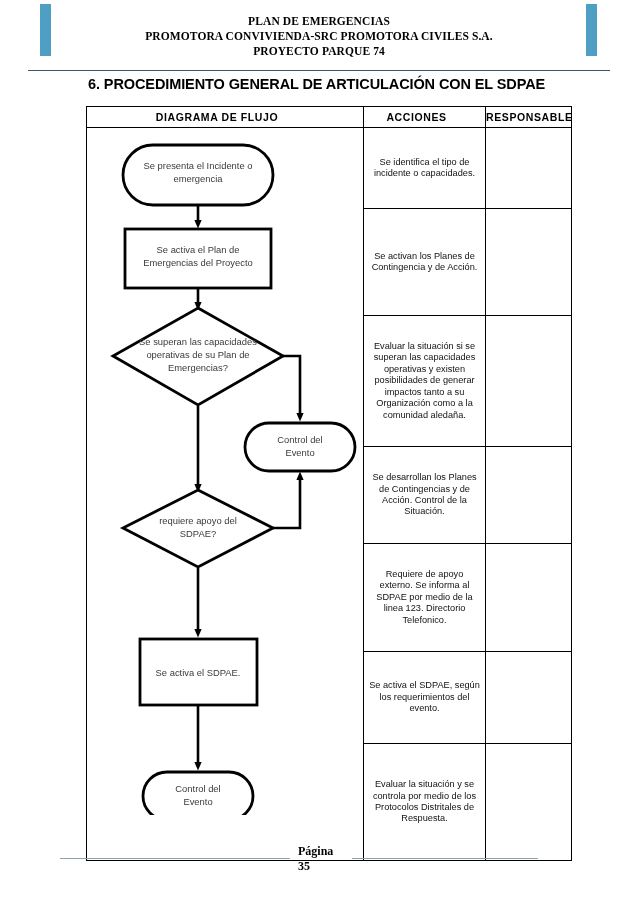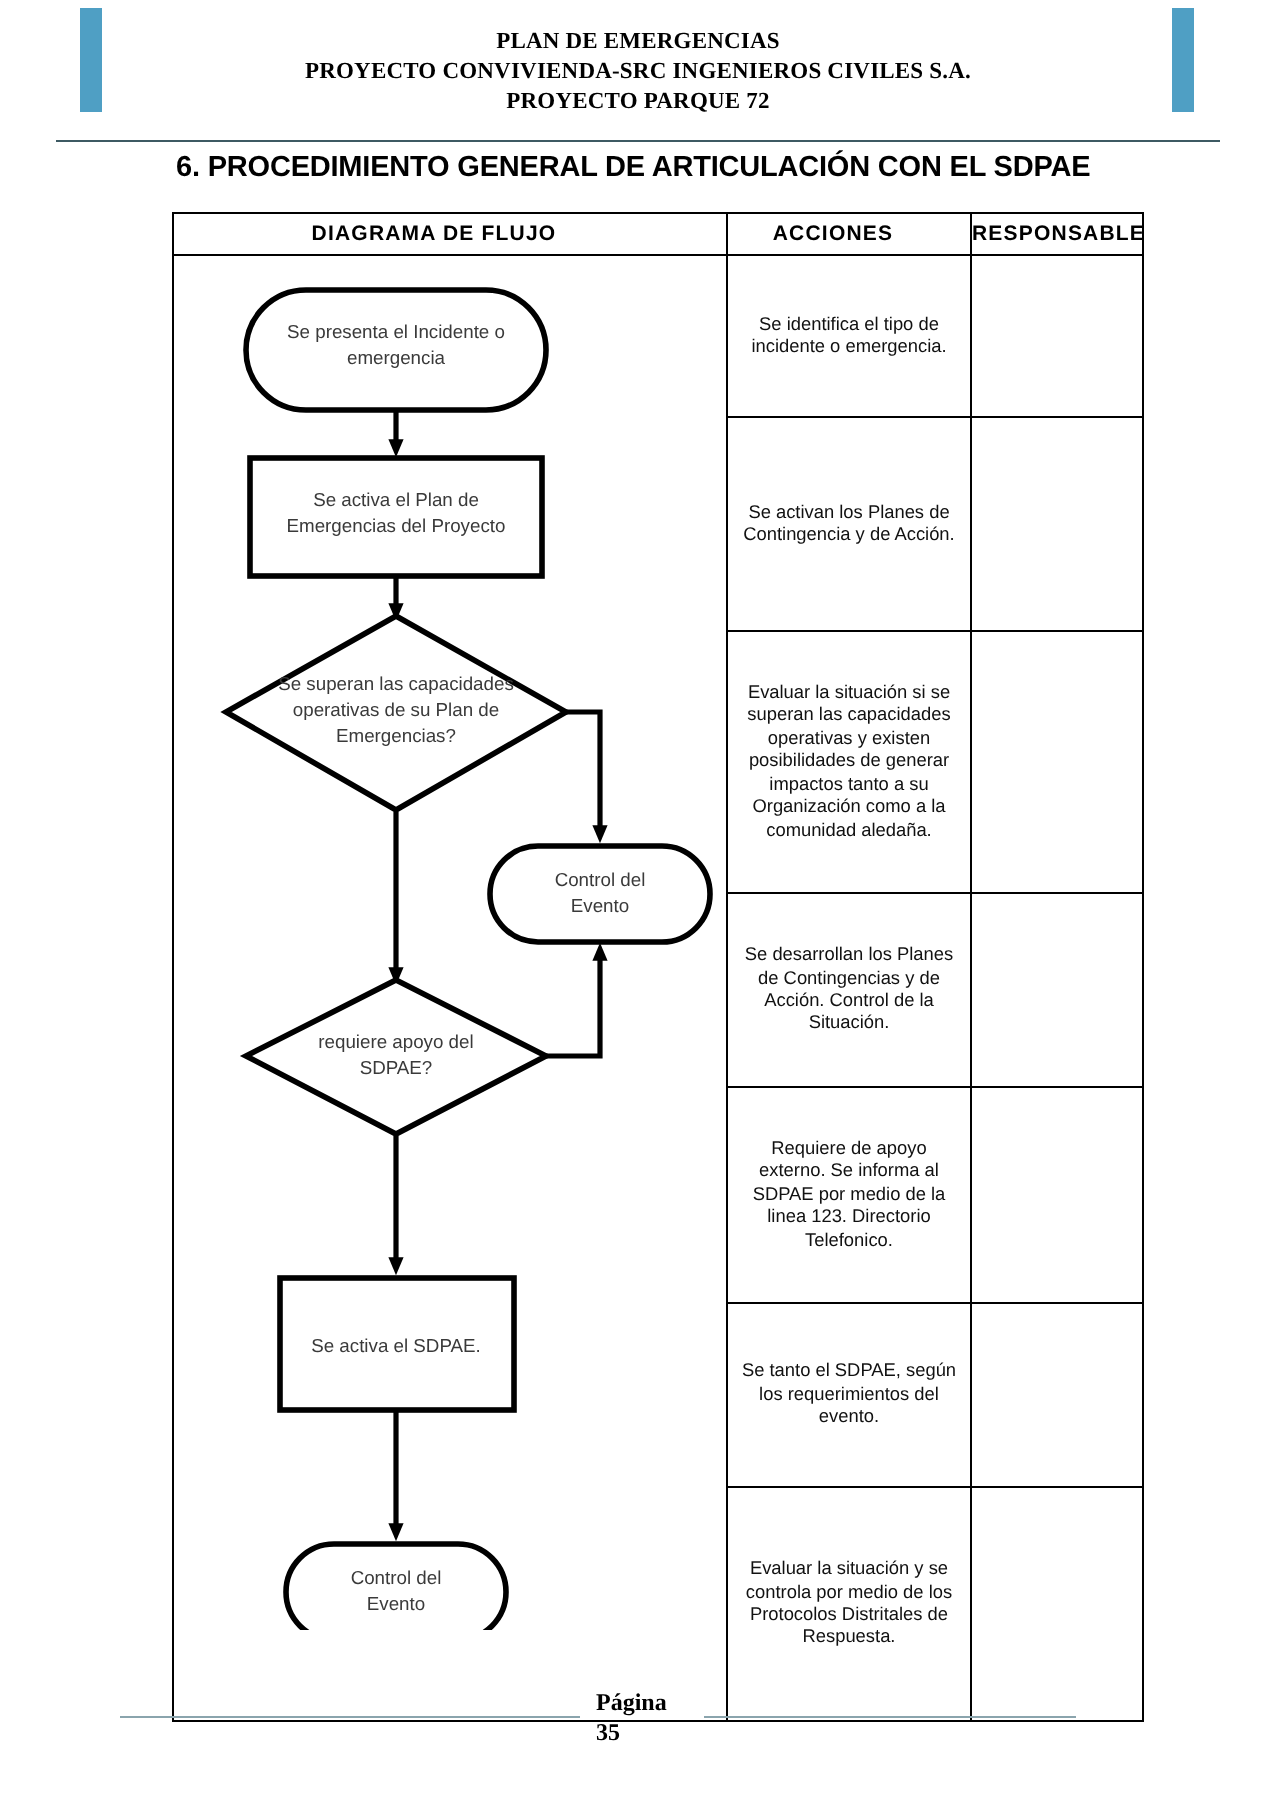--- a/index.html
+++ b/index.html
@@ -105,22 +105,22 @@
   .f-page span{ display:block; }
 </style>
 </head>
 <body>
 
 <div class="doc-header">
   <div class="hdr-bar left"></div>
   <div class="hdr-bar right"></div>
   <div class="hdr-lines">
     <div>PLAN DE EMERGENCIAS</div>
-    <div>PROYECTO CONVIVIENDA-SRC INGENIEROS CIVILES S.A.</div>
-    <div>PROYECTO PARQUE 72</div>
+    <div>PROMOTORA CONVIVIENDA-SRC PROMOTORA CIVILES S.A.</div>
+    <div>PROYECTO PARQUE 74</div>
   </div>
 </div>
 <div class="hdr-rule"></div>
 
 <div class="section-title">6. PROCEDIMIENTO GENERAL DE ARTICULACIÓN CON EL SDPAE</div>
 
 <table class="proc-table">
   <colgroup>
     <col class="col-flow">
       <col class="col-acc">
@@ -198,21 +198,21 @@
             </g>
 
             <g>
               <rect x="56" y="644" width="110" height="48" rx="24" ry="24" fill="#fff" stroke="#000" stroke-width="2.8"></rect>
               <text x="111" y="664" text-anchor="middle" font-family="Liberation Sans, sans-serif" font-size="9.4" fill="#3a3a3a">Control del</text>
               <text x="111" y="677" text-anchor="middle" font-family="Liberation Sans, sans-serif" font-size="9.4" fill="#3a3a3a">Evento</text>
             </g>
           </svg>
         </div>
       </td>
-      <td class="acciones" style="height:74px">Se identifica el tipo de incidente o emergencia.</td>
+      <td class="acciones" style="height:74px">Se identifica el tipo de incidente o capacidades.</td>
       <td class="resp"></td>
     </tr>
     <tr>
       <td class="acciones" style="height:100px">Se activan los Planes de Contingencia y de Acción.</td>
       <td class="resp"></td>
     </tr>
     <tr>
       <td class="acciones" style="height:124px">Evaluar la situación si se superan las capacidades operativas y existen posibilidades de generar impactos tanto a su Organización como a la comunidad aledaña.</td>
       <td class="resp"></td>
     </tr>
@@ -221,21 +221,21 @@
 Control de la Situación.</td>
       <td class="resp"></td>
     </tr>
     <tr>
       <td class="acciones" style="height:101px">Requiere de apoyo externo.
 Se informa al SDPAE por medio de la linea 123.
 Directorio Telefonico.</td>
       <td class="resp"></td>
     </tr>
     <tr>
-      <td class="acciones" style="height:85px">Se tanto el SDPAE, según los requerimientos del evento.</td>
+      <td class="acciones" style="height:85px">Se activa el SDPAE, según los requerimientos del evento.</td>
       <td class="resp"></td>
     </tr>
     <tr>
       <td class="acciones" style="height:110px">Evaluar la situación y se controla por medio de los Protocolos Distritales de Respuesta.</td>
       <td class="resp"></td>
     </tr>
   </tbody>
 </table>
 
 <div class="footer">

